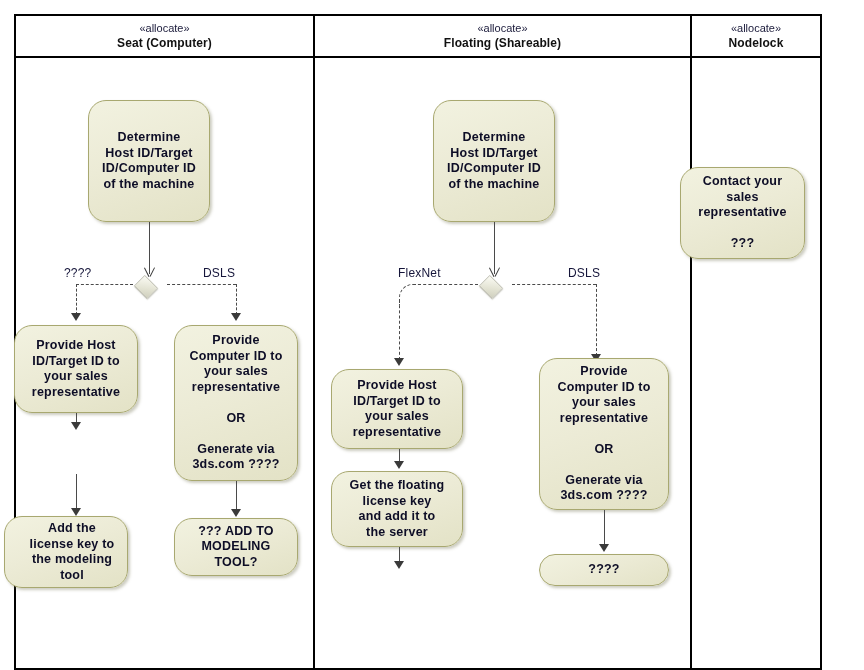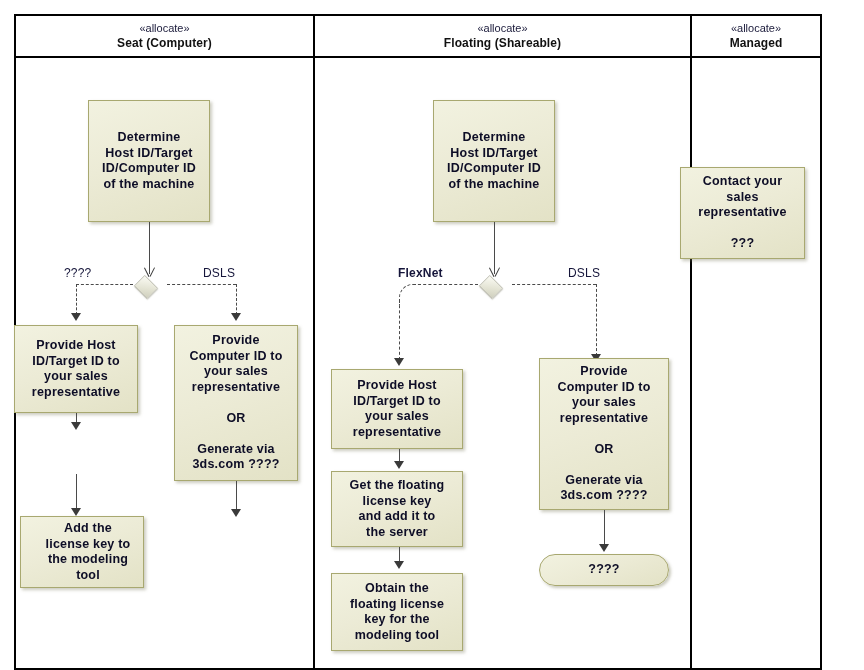--- a/index.html
+++ b/index.html
@@ -25,21 +25,21 @@
              box-sizing:border-box;border-bottom:2px solid #000;
              display:flex;flex-direction:column;align-items:center;
              justify-content:center;background:#fff;}
   .stereo{font-size:11px;color:#1a1a3a;line-height:14px;}
   .lane-title{font-size:12px;font-weight:bold;color:#111;line-height:15px;
               margin-top:1px;letter-spacing:.1px;}
 
   
   .node{position:absolute;box-sizing:border-box;
         background:linear-gradient(160deg,#f2f2e0 0%,#ecebd6 45%,#e3e2c6 100%);
-        border:1.5px solid #a8a870;border-radius:0;
+        border:1.5px solid #a8a870;border-radius:18px;
         box-shadow:2px 2px 3px rgba(120,120,90,.38);
         display:flex;align-items:center;justify-content:center;
         text-align:center;color:#0d0d26;font-weight:bold;
         font-size:12.5px;line-height:15.5px;letter-spacing:.2px;
         padding:3px 4px;white-space:pre-line;}
   .node.pill{border-radius:16px;}
 
   
   .diamond{position:absolute;width:34px;height:20px;}
   .diamond i{position:absolute;left:0;top:0;width:24px;height:24px;
@@ -84,21 +84,21 @@
     <div class="lane l2">
       <div class="lane-head">
         <div class="stereo">«allocate»</div>
         <div class="lane-title">Floating (Shareable)</div>
       </div>
     </div>
 
     <div class="lane l3">
       <div class="lane-head">
         <div class="stereo">«allocate»</div>
-        <div class="lane-title">Managed</div>
+        <div class="lane-title">Nodelock</div>
       </div>
     </div>
   </div>
 
   <div class="node" style="left:88px;top:100px;width:122px;height:122px;">Determine
 Host ID/Target
 ID/Computer ID
 of the machine</div>
 
   <div class="vline" style="left:149px;top:222px;height:52px;"></div>
@@ -125,55 +125,58 @@
 your sales
 representative</div>
 
   <div class="vline" style="left:76px;top:413px;height:13px;"></div>
   <div class="arrow" style="left:71px;top:422px;"></div>
 
 
   <div class="vline" style="left:76px;top:474px;height:38px;"></div>
   <div class="arrow" style="left:71px;top:508px;"></div>
 
-  <div class="node" style="left:20px;top:516px;width:124px;height:72px;padding-left:16px;">Add the
+  <div class="node" style="left:4px;top:516px;width:124px;height:72px;padding-left:16px;">Add the
 license key to
 the modeling
 tool</div>
 
   <div class="node" style="left:174px;top:325px;width:124px;height:156px;">Provide
 Computer ID to
 your sales
 representative
 
 OR
 
 Generate via
 3ds.com ????</div>
 
   <div class="vline" style="left:236px;top:481px;height:32px;"></div>
   <div class="arrow" style="left:231px;top:509px;"></div>
 
+  <div class="node" style="left:174px;top:518px;width:124px;height:58px;">??? ADD TO
+MODELING
+TOOL?</div>
 
   <div class="node" style="left:433px;top:100px;width:122px;height:122px;">Determine
 Host ID/Target
 ID/Computer ID
 of the machine</div>
 
   <div class="vline" style="left:494px;top:222px;height:52px;"></div>
 
   <div class="diamond" style="left:478px;top:274px;">
     <i></i>
   </div>
   <div class="arrow hollow" style="left:489px;top:268px;"></div>
 
   <div class="hdash" style="left:418px;top:284px;width:60px;"></div>
   <div class="hdash" style="left:512px;top:284px;width:84px;"></div>
 
-  <div class="edge-label" style="left:398px;top:266px;font-weight:bold;">FlexNet</div>
+  <div class="edge-label" style="left:398px;top:266px;">FlexNet</div>
   <div class="edge-label" style="left:568px;top:266px;">DSLS</div>
 
   <div class="elbow" style="left:399px;top:284px;width:19px;height:20px;"></div>
   <div class="vdash" style="left:399px;top:300px;height:60px;"></div>
   <div class="arrow" style="left:394px;top:358px;"></div>
 
   <div class="vdash" style="left:596px;top:284px;height:72px;"></div>
   <div class="arrow" style="left:591px;top:354px;"></div>
 
   <div class="node" style="left:331px;top:369px;width:132px;height:80px;">Provide Host
@@ -185,24 +188,20 @@
   <div class="arrow" style="left:394px;top:461px;"></div>
 
   <div class="node" style="left:331px;top:471px;width:132px;height:76px;">Get the floating
 license key
 and add it to
 the server</div>
 
   <div class="vline" style="left:399px;top:547px;height:17px;"></div>
   <div class="arrow" style="left:394px;top:561px;"></div>
 
-  <div class="node" style="left:331px;top:573px;width:132px;height:78px;">Obtain the
-floating license
-key for the
-modeling tool</div>
 
   <div class="node" style="left:539px;top:358px;width:130px;height:152px;">Provide
 Computer ID to
 your sales
 representative
 
 OR
 
 Generate via
 3ds.com ????</div>

